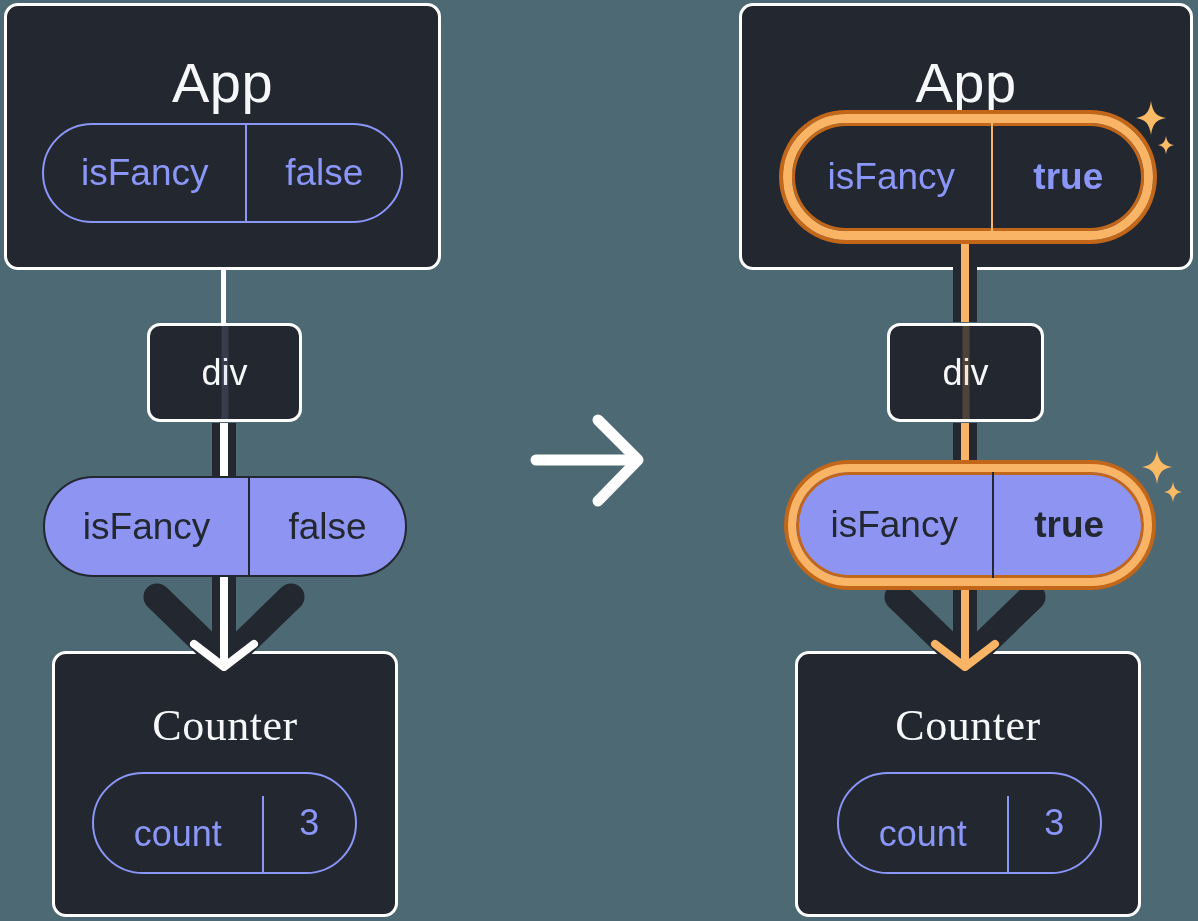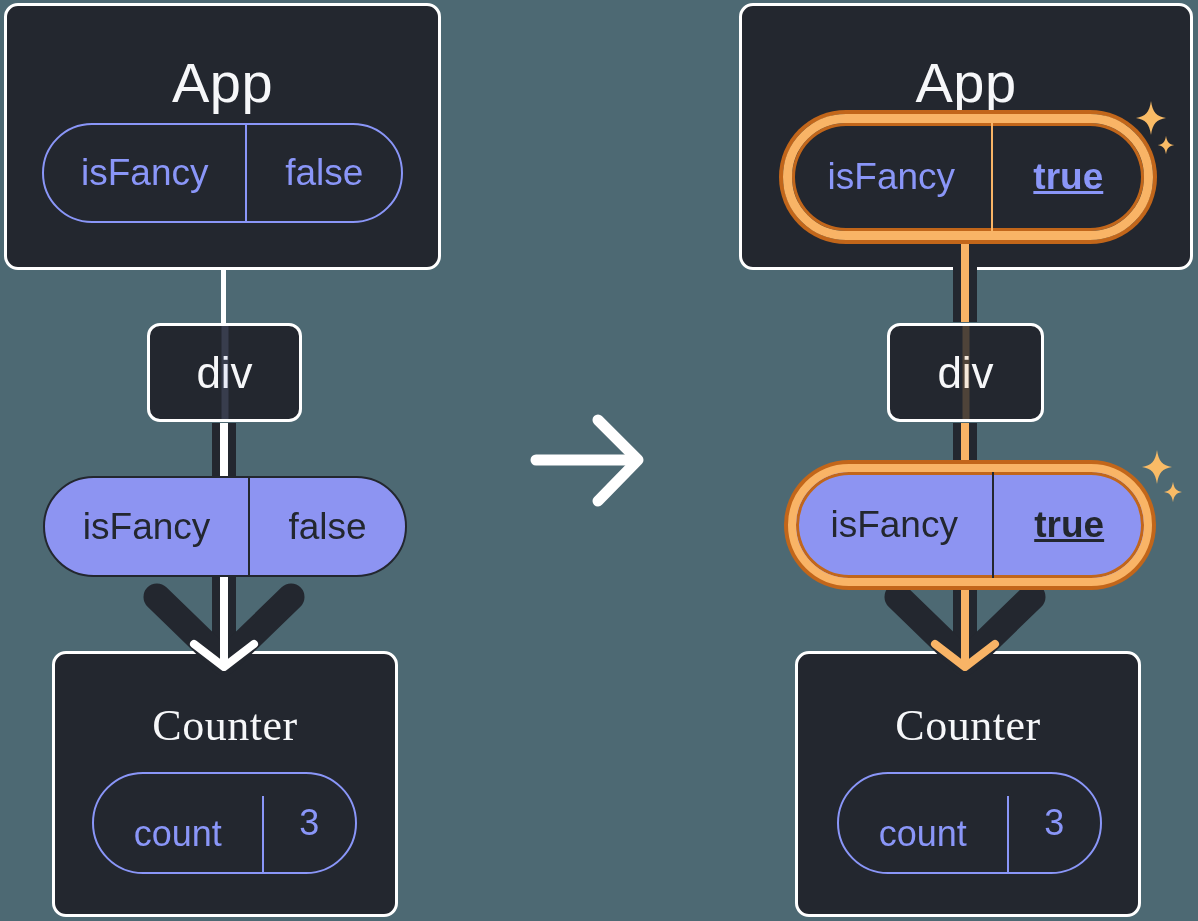--- a/index.html
+++ b/index.html
@@ -13,39 +13,39 @@
     position:absolute;box-sizing:border-box;
     background:#23272f;border:3.5px solid #ffffff;border-radius:14px;
   }
   .node-title{
     position:absolute;text-align:center;color:#f6f7f9;
     font-size:56px;font-weight:500;letter-spacing:.5px;
   }
   .counter-title{font-size:44px;font-family:Liberation Serif, serif;}
   .divnode{
     display:flex;align-items:center;justify-content:center;
-    border-radius:13px;color:#f6f7f9;font-size:44px;font-weight:500;
+    border-radius:13px;color:#f6f7f9;font-size:36px;font-weight:500;
   }
   .ghost{
     position:absolute;top:0;bottom:0;left:50%;width:7px;
     transform:translateX(-50%);
   }
   .ghost-white{background:rgba(170,180,235,0.16);}
   .ghost-orange{background:rgba(249,180,102,0.20);}
   .pill{
     position:absolute;box-sizing:border-box;display:flex;align-items:stretch;
     border-radius:999px;font-size:37px;justify-content:center;
   }
   .pill .cell{
     display:flex;align-items:center;justify-content:center;
     box-sizing:border-box;min-width:0;
   }
   .pill .key{width:57%;border-right:2px solid transparent;}
   .pill .val{flex:1;}
-  .pill .bold{font-weight:700;text-decoration:underline;}
+  .pill .bold{font-weight:700;}
   .wide-key .key{width:65%;margin-top:22px;}
   .pill-outline{border:2px solid #8a96f8;color:#8a96f8;background:transparent;}
   .pill-outline .key{border-right-color:#8a96f8;}
   .pill-filled{background:#8d94f2;border:2px solid #23272f;color:#23272f;}
   .pill-filled .key{border-right-color:#23272f;}
   .ring{
     border:9px solid #f9b466;
     box-shadow:0 0 0 4px #c2661a, inset 0 0 0 3px #c2661a;
   }
   .ring-outline{color:#8a96f8;background:transparent;}

